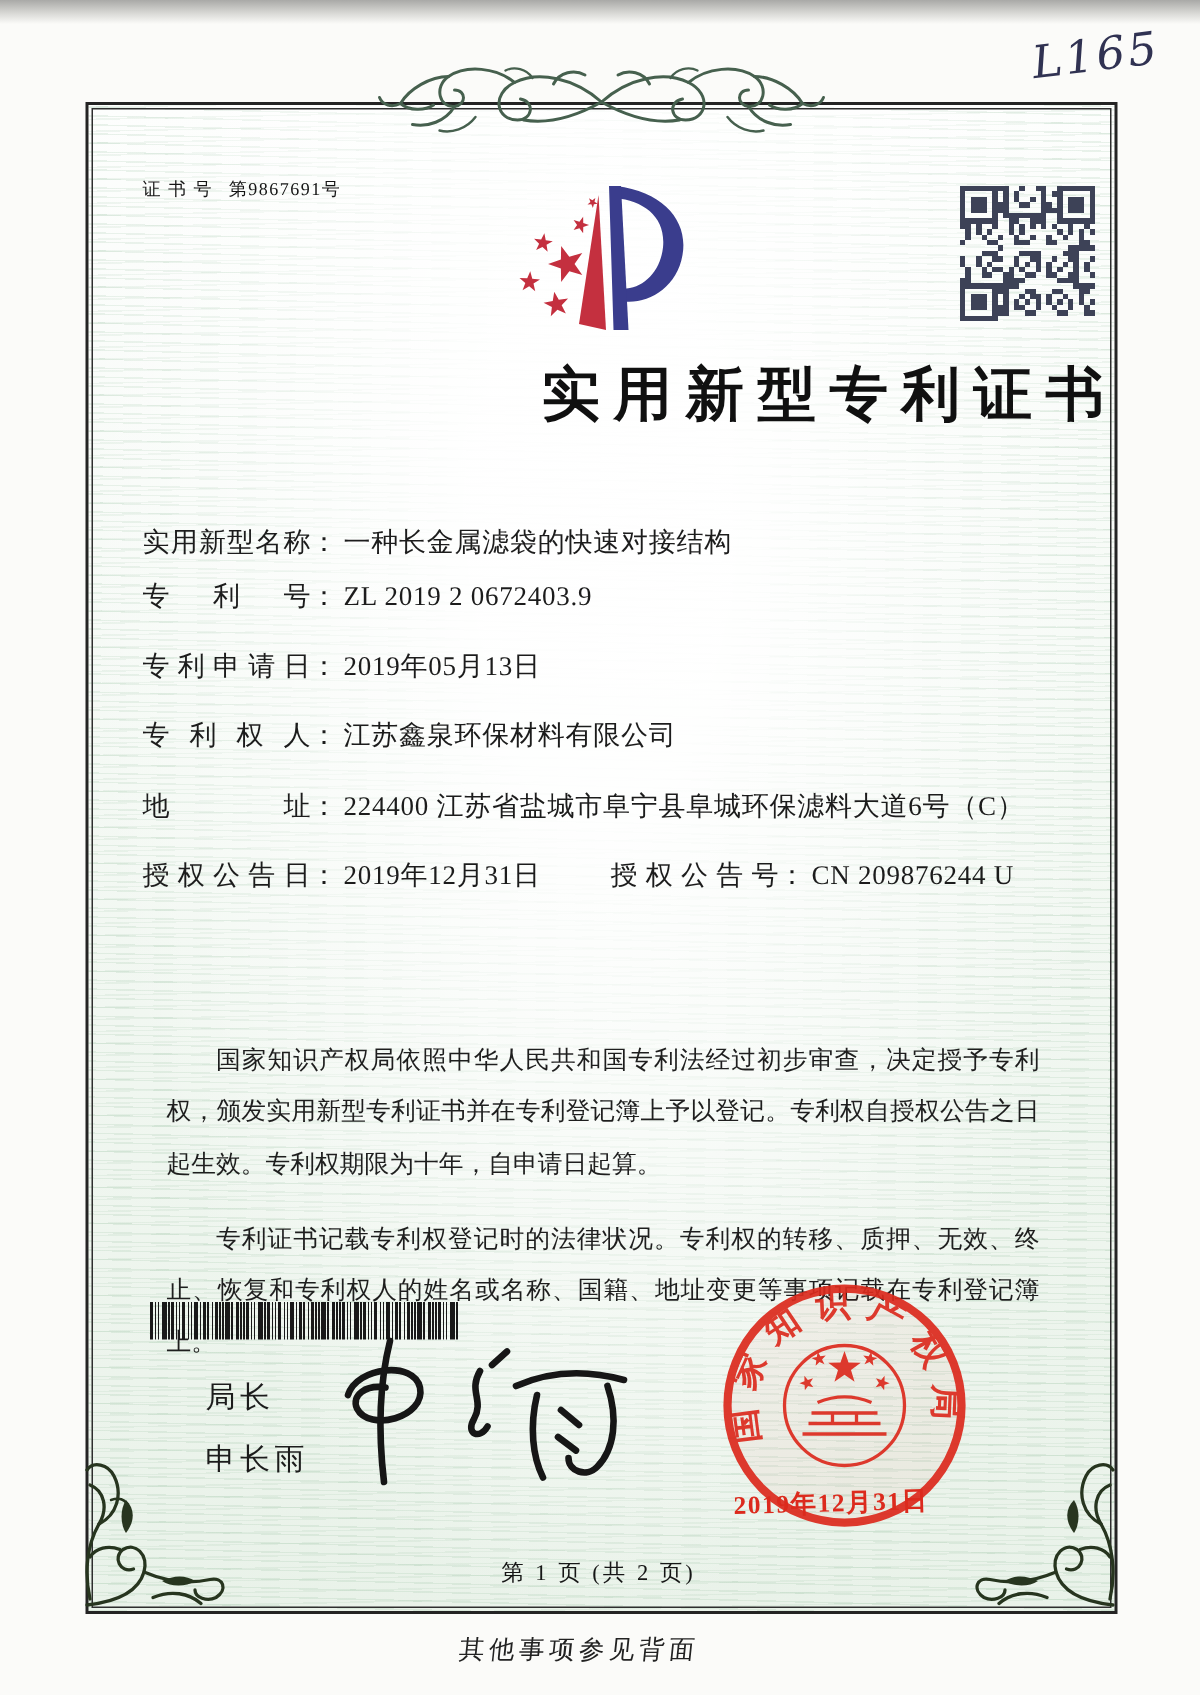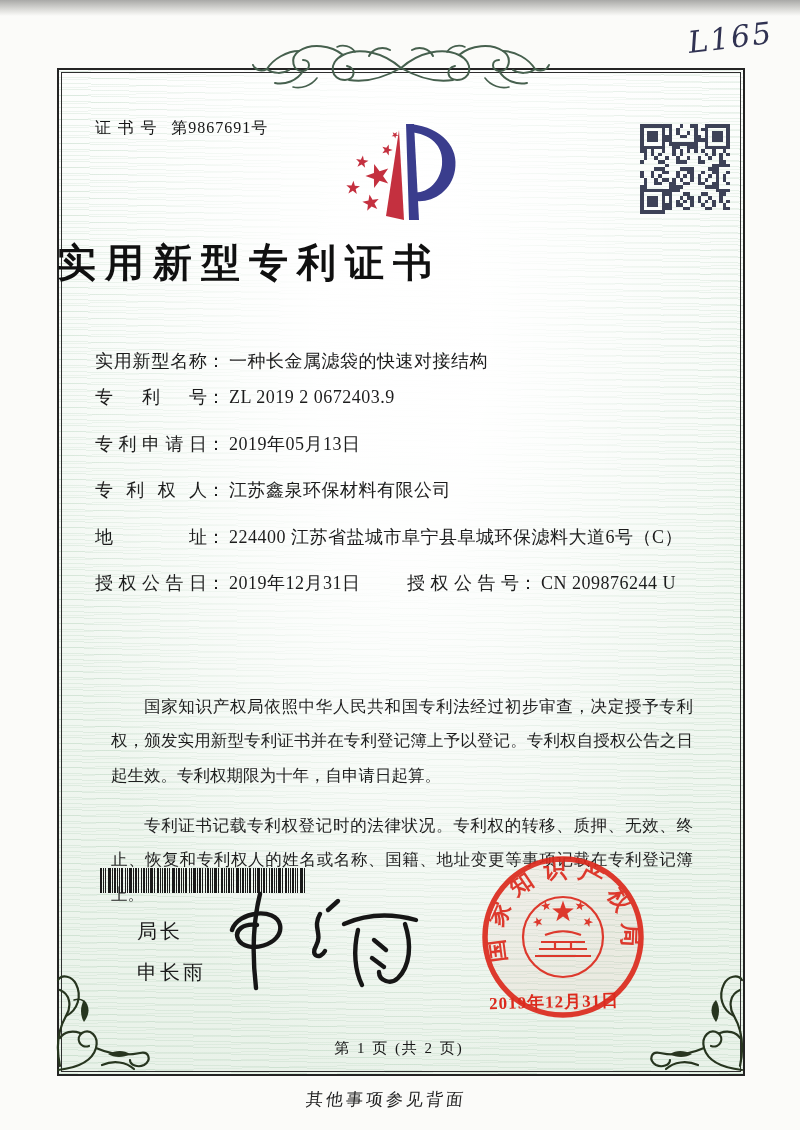--- a/index.html
+++ b/index.html
@@ -40,28 +40,28 @@
   }
   .frame::after{
     content:"";position:absolute;inset:2px;border:1px solid #2e2e2e;pointer-events:none;
   }
   .ornament{position:absolute;z-index:4;pointer-events:none;}
   .orn-top{left:251px;top:38px;}
   .orn-bl{left:50px;top:970px;}
   .orn-br{left:640px;top:970px;transform:scaleX(-1);}
   
   .cert-no{
-    position:absolute;left:95px;top:118px;font-size:16px;color:#151515;
+    position:absolute;left:95px;top:118px;font-size:12px;color:#151515;
     letter-spacing:1px;font-weight:500;
   }
   .cert-no .nlabel{letter-spacing:.42em;margin-right:.2em;}
   .logo{position:absolute;left:333px;top:110px;}
   .qr{position:absolute;left:638px;top:124px;}
   .title{
-    position:absolute;left:57px;top:236px;width:688px;text-align:left;
+    position:absolute;left:57px;top:236px;width:688px;text-align:right;
     font-size:39px;font-weight:700;letter-spacing:9px;color:#101010;
   }
   
   .fields{position:absolute;left:95px;top:348px;width:614px;}
   .row{margin-bottom:20.5px;font-size:18px;line-height:26px;font-weight:500;white-space:nowrap;}
   .row.first{margin-bottom:10px;}
   .lbl{
     display:inline-block;width:112px;text-align:justify;text-align-last:justify;
     vertical-align:bottom;
   }

